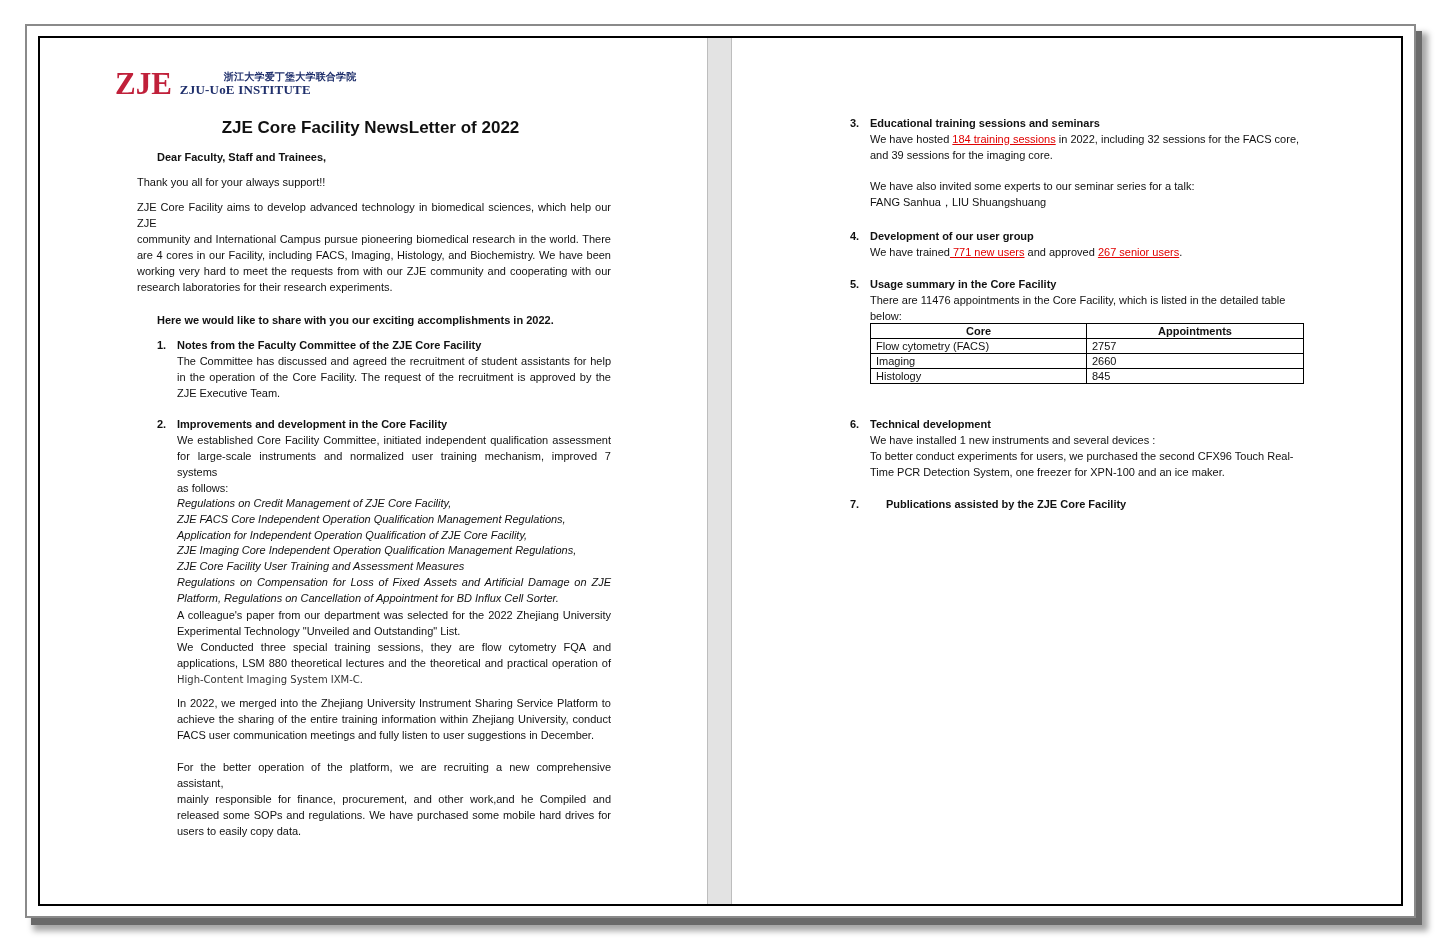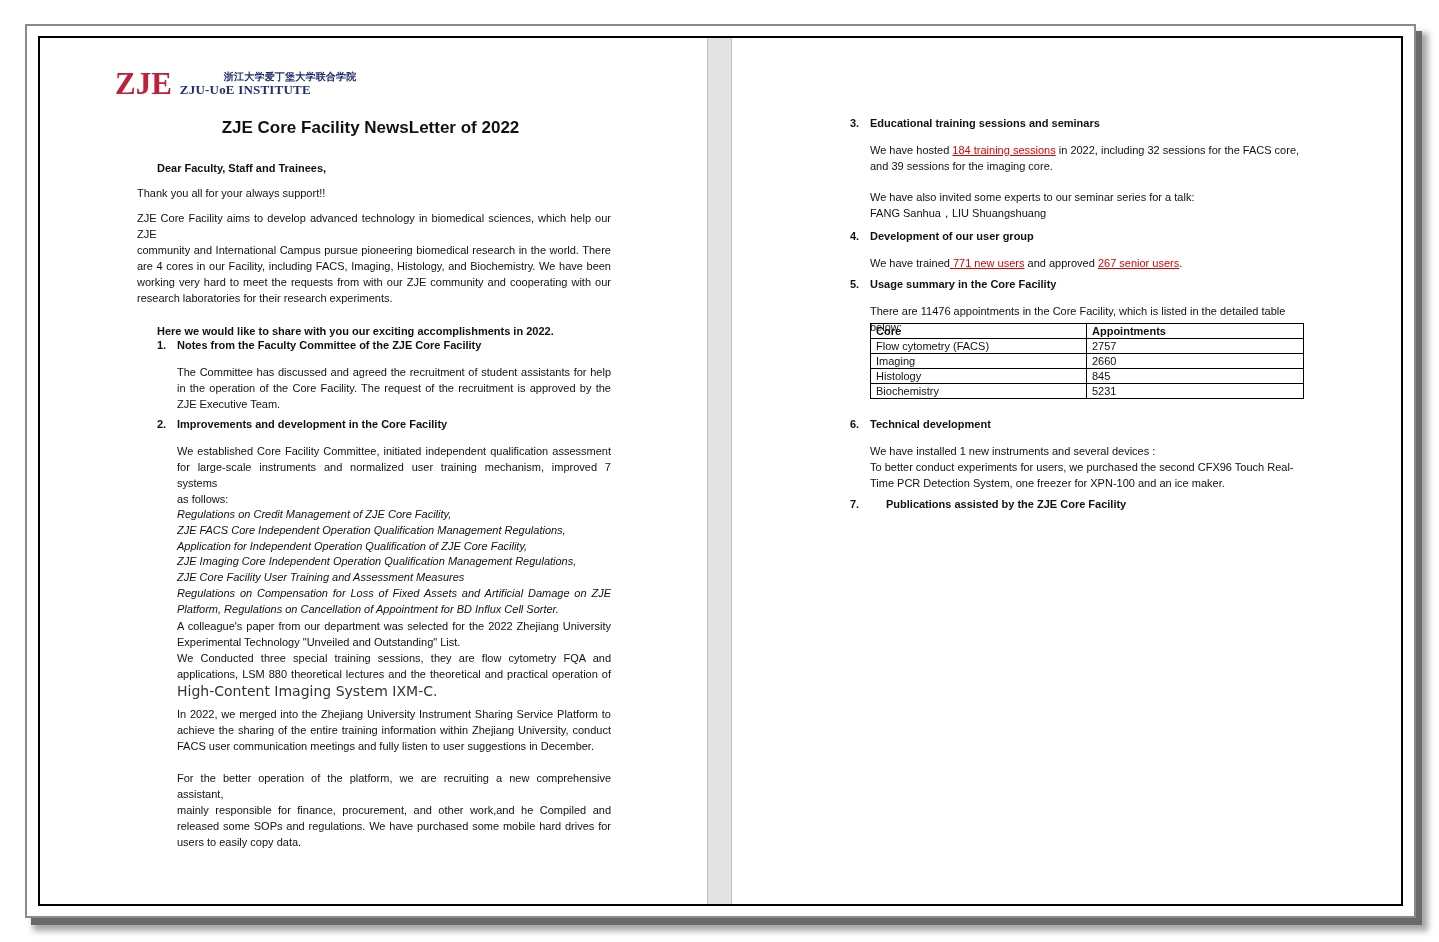--- a/index.html
+++ b/index.html
@@ -12,21 +12,21 @@
     .inner-frame { position: absolute; left: 38px; top: 36px; width: 1361px; height: 866px;
                    border: 2px solid #000; background: #fff; }
     .gutter { position: absolute; left: 707px; top: 38px; width: 23px; height: 866px;
               background: #e3e3e3; border-left: 1px solid #bdbdbd; border-right: 1px solid #bdbdbd; }
 
     .page { position: absolute; top: 38px; height: 866px; }
     .page-left { left: 40px; width: 530px; }
     .page-right { left: 732px; width: 667px; }
 
     .txt { font-size: 11px; line-height: 16px; }
-    .abs { position: absolute; margin-top: 11px; }
+    .abs { position: absolute; }
 
     
     .logo { position: absolute; left: 75px; top: 30px; height: 32px; display: flex; align-items: center; }
     .logo-mark { font-family: "Liberation Serif", "DejaVu Serif", serif; font-weight: bold;
                  font-size: 31px; color: #c0203a; letter-spacing: 0px; line-height: 30px; }
     .logo-text { margin-left: 8px; display: flex; flex-direction: column;
                  font-family: "Liberation Serif", "DejaVu Serif", serif; color: #1f2f6b; }
     .logo-cn { font-size: 10px; line-height: 12px; font-weight: bold; letter-spacing: 0.2px; margin-left: 44px; }
     .logo-en { font-size: 13px; line-height: 14px; font-weight: bold; letter-spacing: 0.2px; }
 
@@ -38,22 +38,22 @@
     .justall { text-align: justify; text-align-last: justify; }
 
     .li-num { position: absolute; font-weight: bold; font-size: 11px; line-height: 16px; }
     .li-head { position: absolute; font-weight: bold; font-size: 11px; line-height: 16px; }
 
     .red-link { color: #e00000; text-decoration: underline; }
 
     table.usage { position: absolute; border-collapse: collapse; font-size: 11px; }
     table.usage td, table.usage th { border: 1px solid #000; padding: 0 5px; height: 14px; line-height: 14px;
                                      text-align: left; font-weight: normal; }
-    table.usage th { font-weight: bold; }
-    .font-alt { font-family: "DejaVu Sans", sans-serif; font-size: 14px; color: #333; }
+    table.usage th { font-weight: bold; text-align: center; }
+    .font-alt { font-family: "DejaVu Sans", sans-serif; font-size: 10px; color: #333; }
   </style>
 </head>
 <body>
 
 <div class="outer-frame"></div>
 <div class="inner-frame"></div>
 <div class="gutter"></div>
 
 <div class="page page-left">
 
@@ -159,24 +159,20 @@
         <td>2757</td>
       </tr>
       <tr>
         <td>Imaging</td>
         <td>2660</td>
       </tr>
       <tr>
         <td>Histology</td>
         <td>845</td>
       </tr>
-      <tr>
-        <td>Biochemistry</td>
-        <td>5231</td>
-      </tr>
     </tbody>
   </table>
 
   <div class="li-num" style="left:118px; top:378px;">6.</div>
   <div class="li-head" style="left:138px; top:378px;">Technical development</div>
   <div class="abs txt" style="left:138px; top:394px; width:440px;">
     <div>We have installed 1 new instruments and several devices :</div>
     <div>To better conduct experiments for users, we purchased the second CFX96 Touch Real-</div>
     <div>Time PCR Detection System, one freezer for XPN-100 and an ice maker.</div>
   </div>

